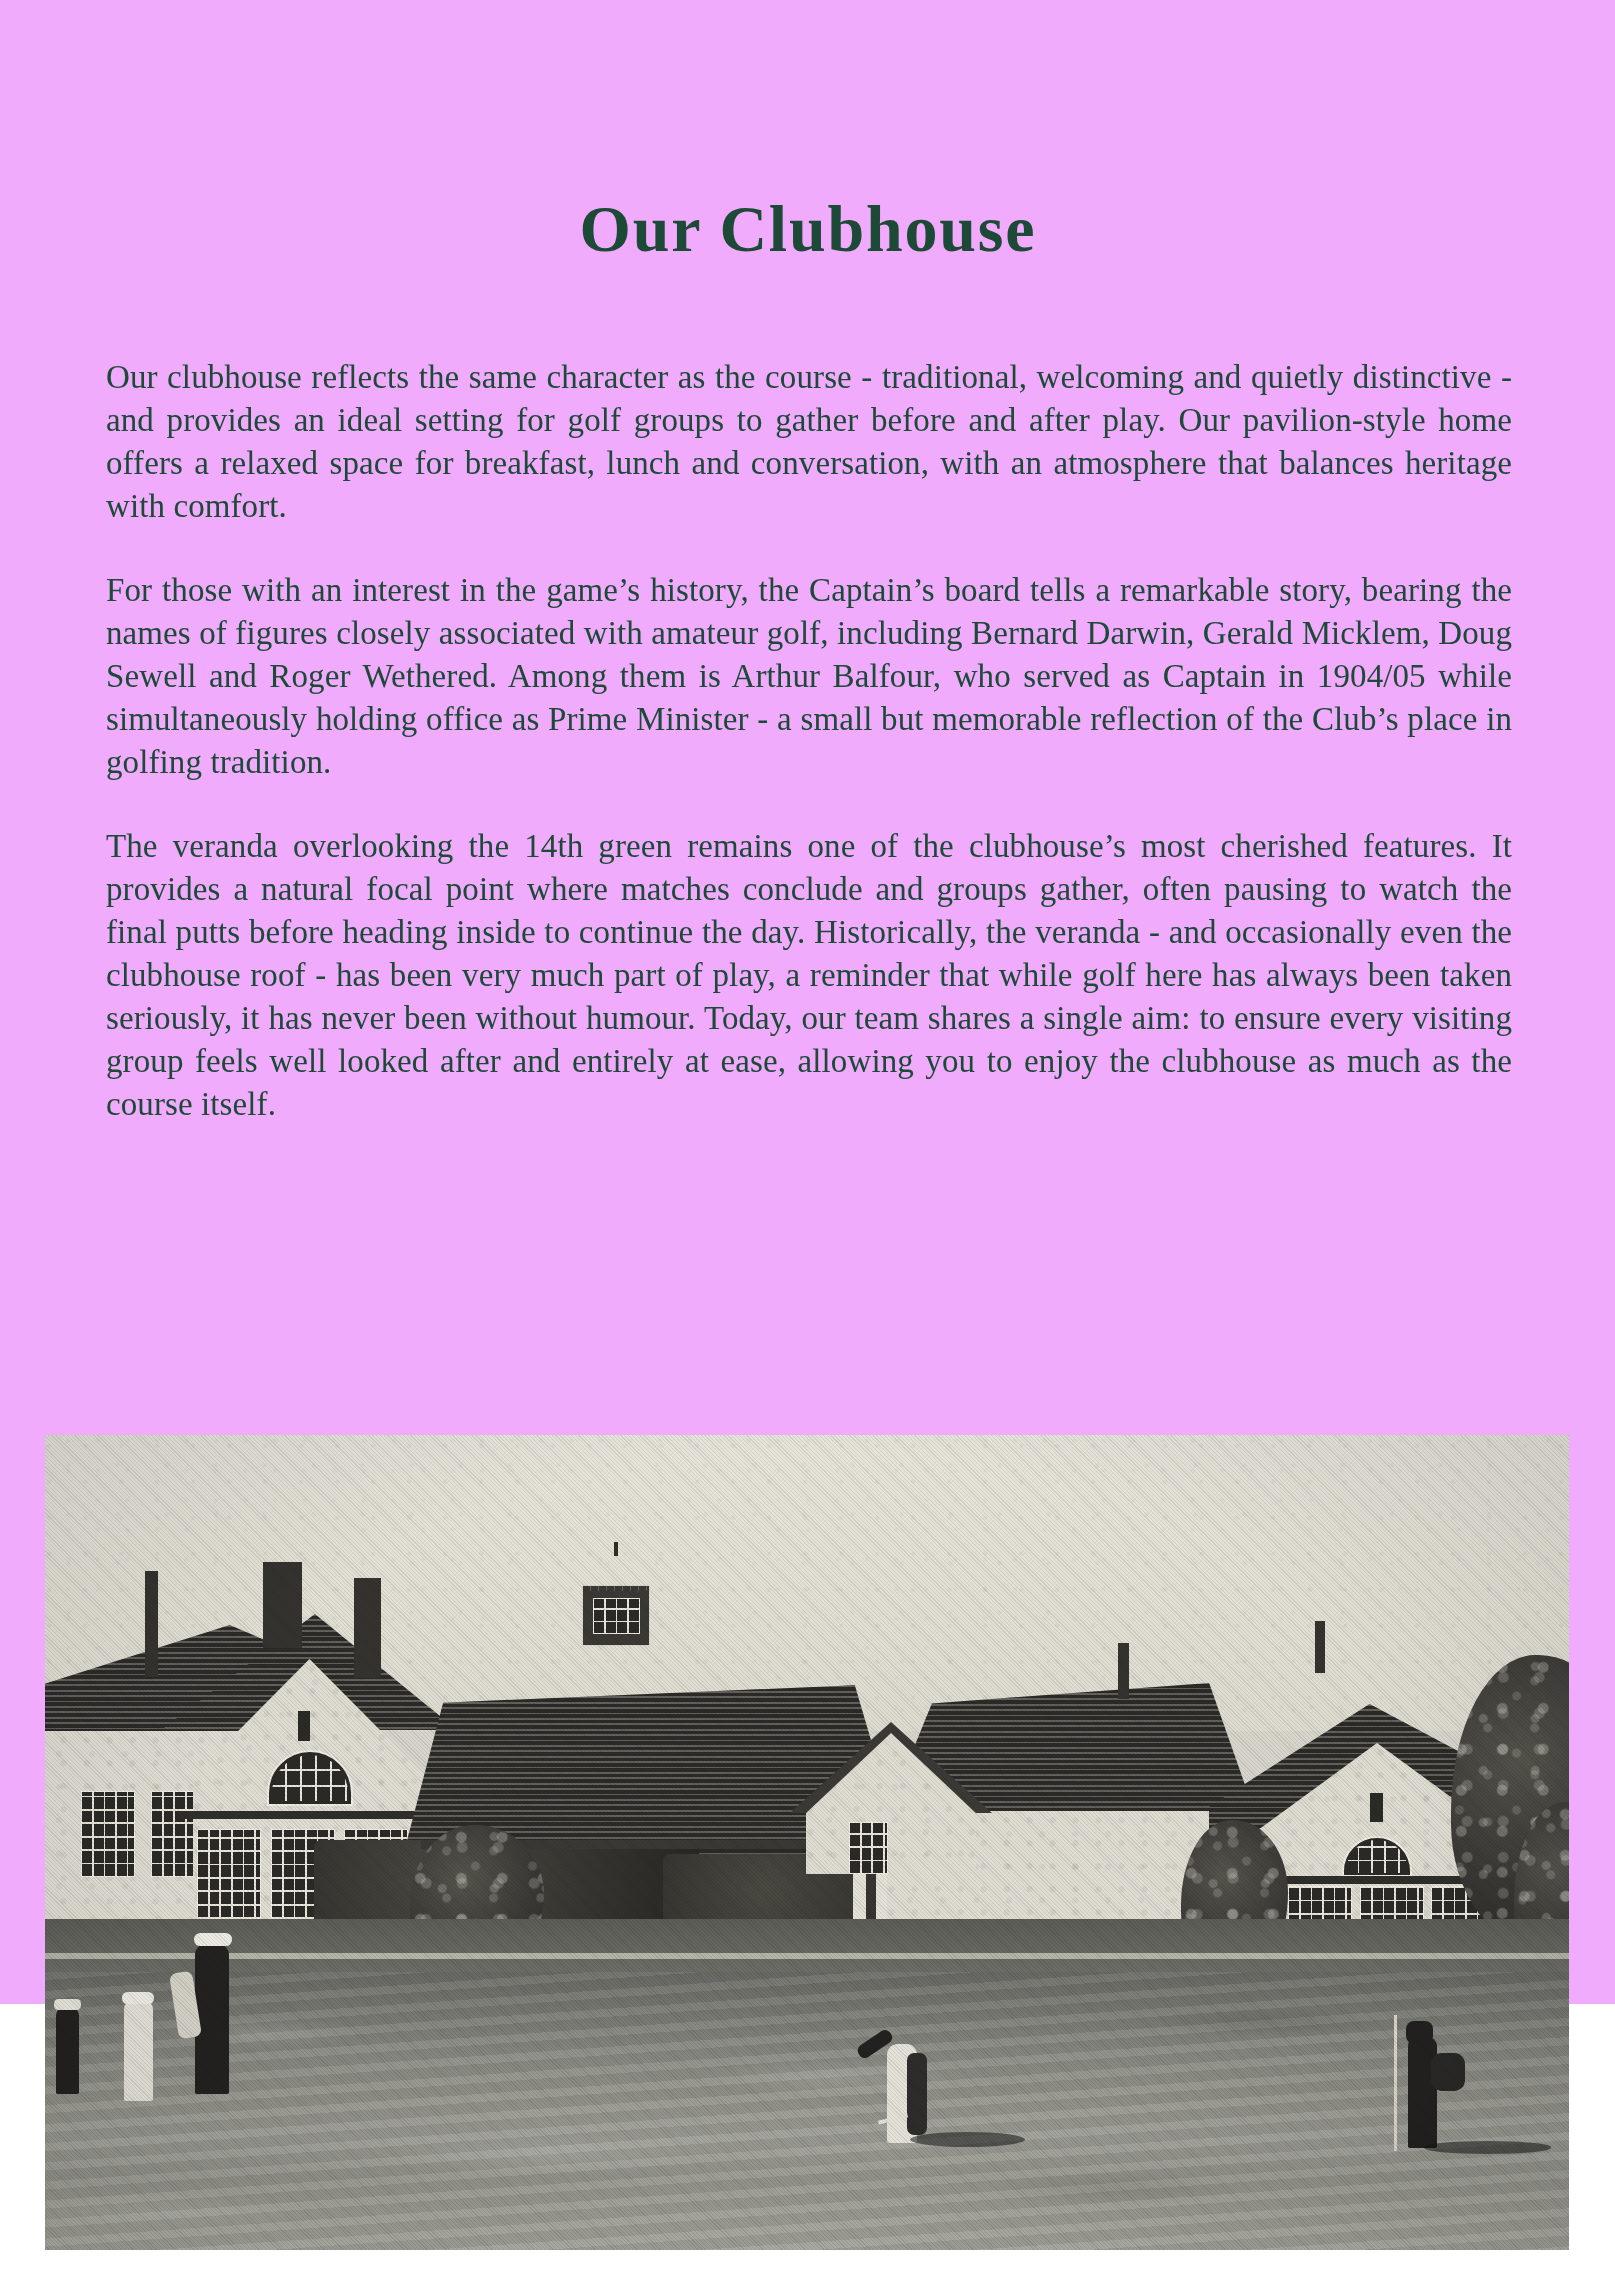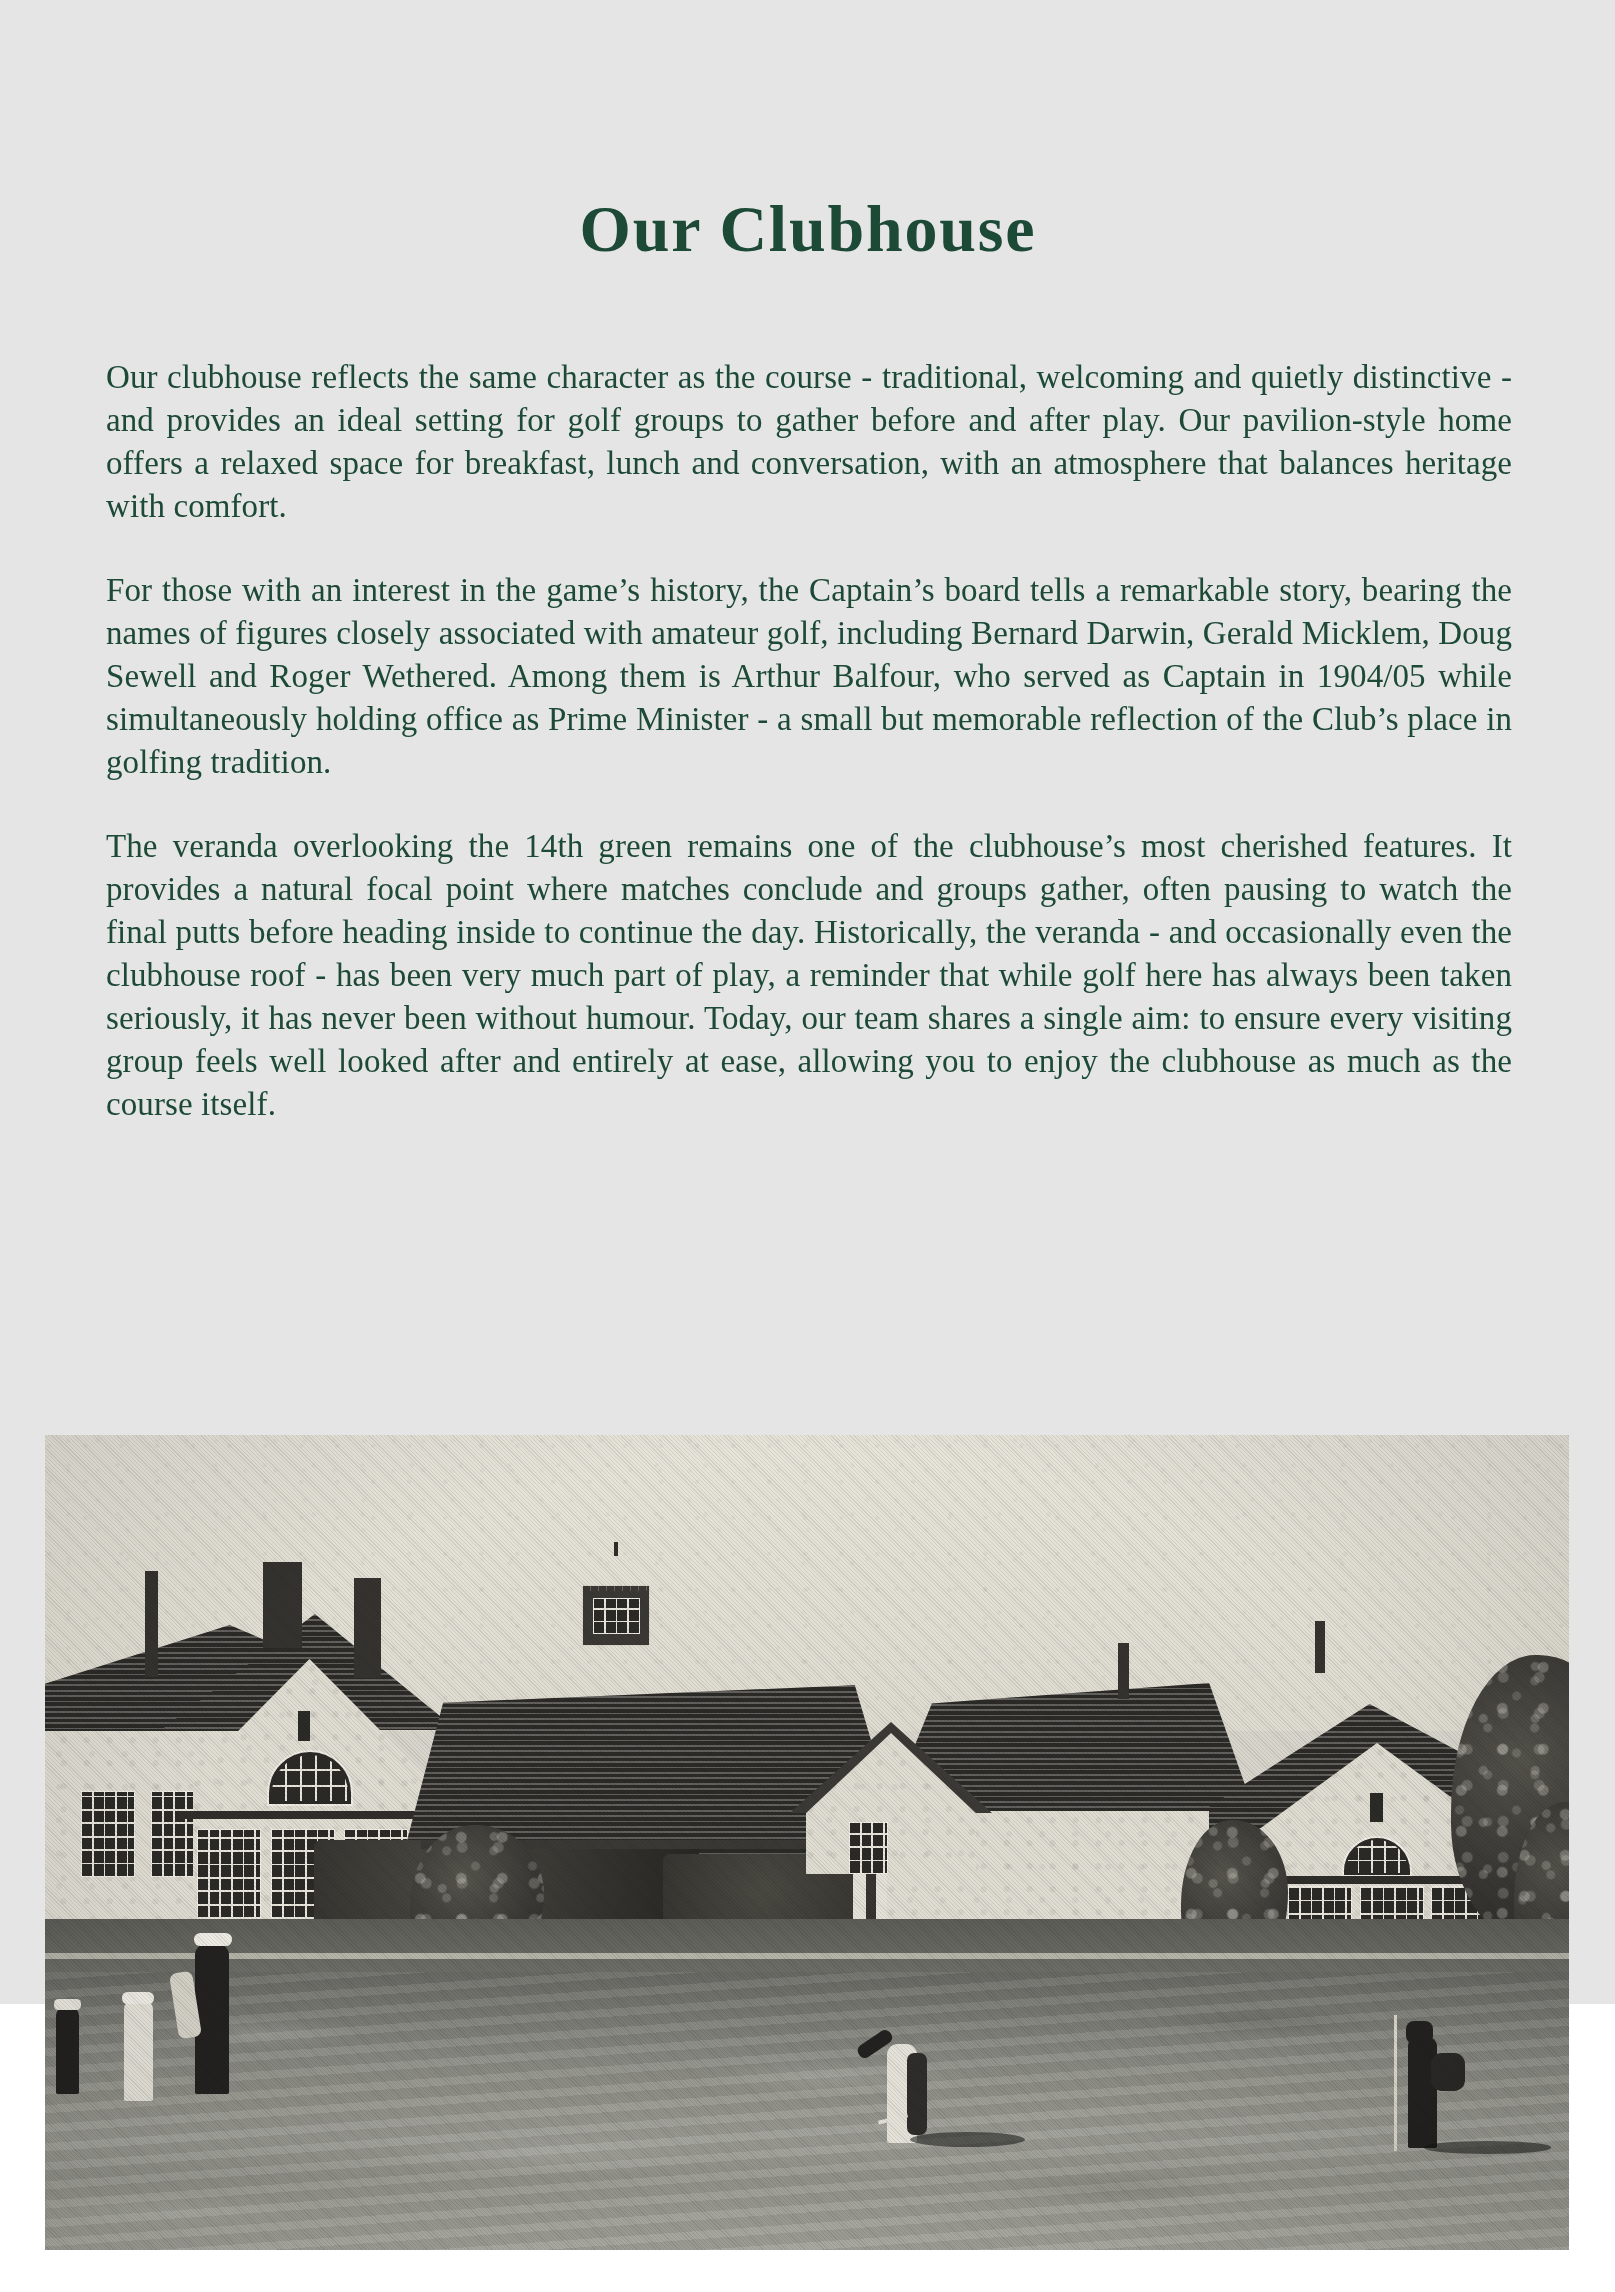--- a/index.html
+++ b/index.html
@@ -13,21 +13,21 @@
     font-family: "Liberation Serif", "DejaVu Serif", serif;
     color: #1d4937;
     overflow: hidden;
     position: relative;
   }
 
   .page {
     position: relative;
     width: 1616px;
     height: 2004px;
-    background: #e5e5e5;
+    background: #f0abfc;
     box-sizing: border-box;
   }
 
   .page-title {
     position: absolute;
     top: 150px;
     left: 0;
     width: 1616px;
     text-align: center;
     font-family: "Liberation Serif", "DejaVu Serif", serif;

